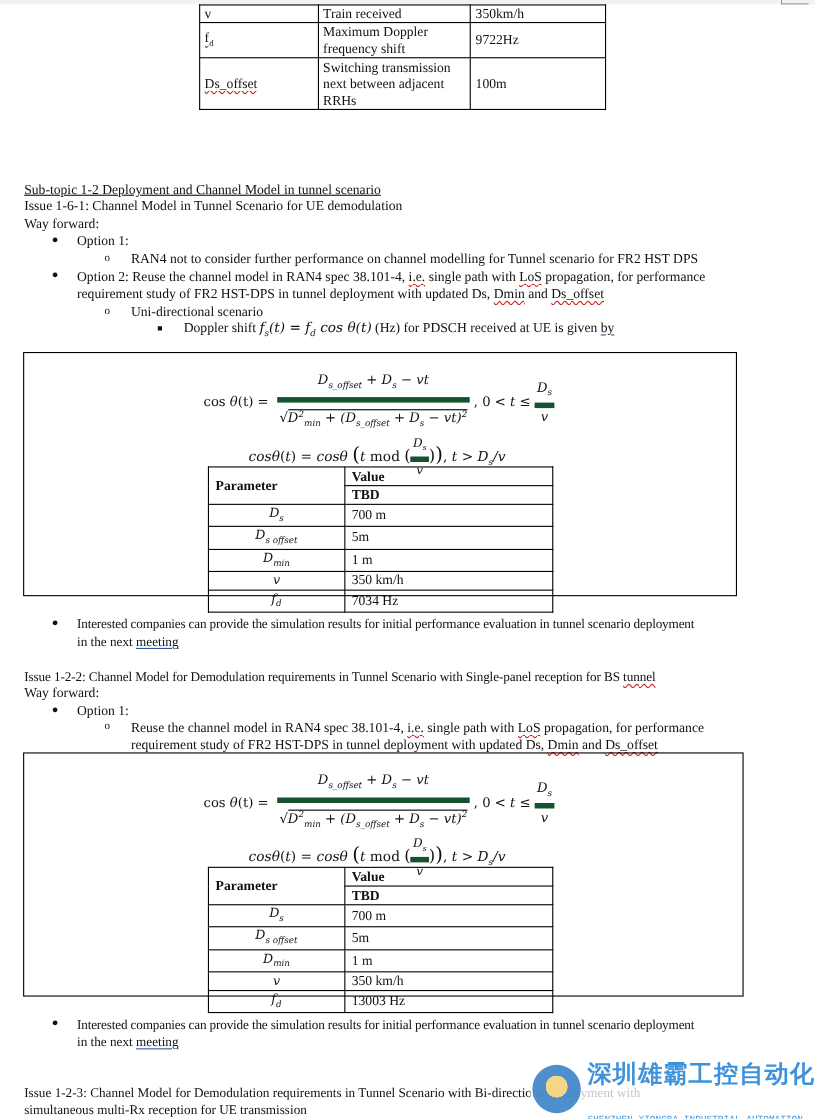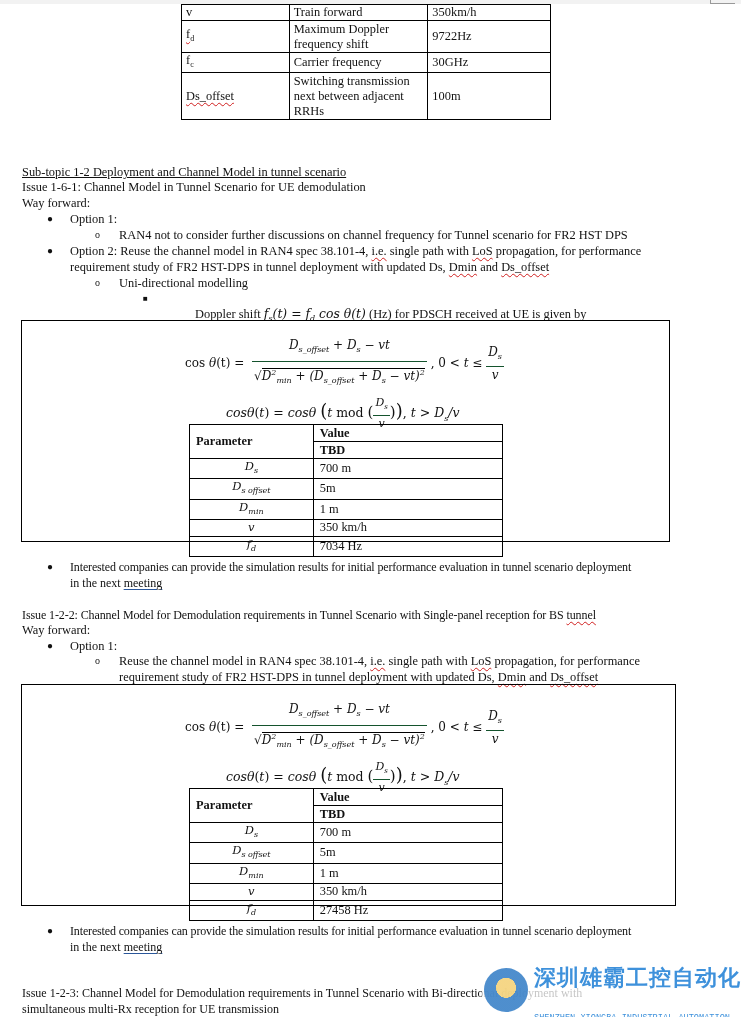--- a/index.html
+++ b/index.html
@@ -17,21 +17,21 @@
   .uline { text-decoration: underline; }
 
   .line { position:absolute; white-space:nowrap; }
   .bullet { position:absolute; font-size:10px; }
 
   .mbox { position:absolute; border:1.5px solid #000; box-sizing:border-box; }
   .mi { font-style:italic; font-family:"DejaVu Serif", serif; }
   .eq { position:absolute; white-space:nowrap; font-family:"DejaVu Serif", serif; font-size:12px; }
   .frac { display:inline-block; vertical-align:middle; text-align:center; }
   .frac .num { display:block; padding:0 2px; }
-  .frac .den { display:block; border-top:1px solid #14532d; padding:0 2px; }
+  .frac .den { display:block; border-top:5px solid #14532d; padding:0 2px; }
 
   table.vtab { border-collapse:collapse; position:absolute; }
   table.vtab td { border:1px solid #000; padding:0 6px; font-size:12.4px; line-height:15px; height:16px; }
   table.vtab td.pc { text-align:center; font-style:italic; font-family:"DejaVu Serif", serif; font-size:11.5px; }
   table.vtab td.hd { font-weight:bold; }
 
   .wm { position:absolute; left:482px; top:966px; width:259px; height:50px; }
   .wm-logo { position:absolute; left:2px; top:2px; width:44px; height:44px; border-radius:50%;
              background:radial-gradient(circle at 50% 45%, #f4d27a 0 30%, #3b82c8 31% 100%); opacity:0.9; }
   .wm-cn { position:absolute; left:52px; top:4px; font-family:"DejaVu Sans", sans-serif; font-size:22px; font-weight:bold;
@@ -46,61 +46,56 @@
 
 <table class="ptab" style="left:181px; top:4px; width:370px;">
   <colgroup>
       <col style="width:108px">
       <col style="width:139px">
       <col style="width:123px">
     </colgroup>
   <tbody>
       <tr style="height:16px">
     <td>v</td>
-    <td>Train forward</td>
+    <td>Train received</td>
     <td>350km/h</td>
   </tr>
   <tr style="height:32px">
     <td><span class="squig">f<sub style="font-size:8px">d</sub></span></td>
     <td>Maximum Doppler frequency shift</td>
     <td>9722Hz</td>
-  </tr>
-  <tr style="height:16px">
-    <td>f<sub style="font-size:8px">c</sub></td>
-    <td>Carrier frequency</td>
-    <td>30GHz</td>
   </tr>
   <tr style="height:47px">
     <td><span class="squig">Ds_offset</span></td>
     <td>Switching transmission next between adjacent RRHs</td>
     <td>100m</td>
   </tr>
 </tbody>
   </table>
 
 <div class="line uline" style="left:22px; top:164px;">Sub-topic 1-2 Deployment and Channel Model in tunnel scenario</div>
 <div class="line" style="left:22px; top:179px;">Issue 1-6-1: Channel Model in Tunnel Scenario for UE demodulation</div>
 <div class="line" style="left:22px; top:195px;">Way forward:</div>
 
 <div class="bullet" style="left:47px; top:211px;">●</div>
 <div class="line" style="left:70px; top:211px;">Option 1:</div>
 <div class="bullet" style="left:95px; top:227px;">o</div>
-<div class="line" style="left:119px; top:227px;">RAN4 not to consider further discussions on channel frequency for Tunnel scenario for FR2 HST DPS</div>
+<div class="line" style="left:119px; top:227px;">RAN4 not to consider further performance on channel modelling for Tunnel scenario for FR2 HST DPS</div>
 
 <div class="bullet" style="left:47px; top:243px;">●</div>
 <div class="line" style="left:70px; top:243px; width:640px;">
   Option 2: Reuse the channel model in RAN4 spec 38.101-4, <span class="squig">i.e.</span> single path with <span class="squig">LoS</span> propagation, for performance
 </div>
 <div class="line" style="left:70px; top:259px;">
   requirement study of FR2 HST-DPS in tunnel deployment with updated Ds, <span class="squig">Dmin</span> and <span class="squig">Ds_offset</span>
 </div>
 <div class="bullet" style="left:95px; top:275px;">o</div>
-<div class="line" style="left:119px; top:275px;">Uni-directional modelling</div>
+<div class="line" style="left:119px; top:275px;">Uni-directional scenario</div>
 <div class="bullet" style="left:143px; top:291px; font-size:8px;">■</div>
-<div class="line" style="left:167px; top:306px;margin-left:28px;">
+<div class="line" style="left:167px; top:290px;">
   <span>Doppler shift</span>
   <span class="mi">f<sub style="font-size:8px">s</sub>(t) = f<sub style="font-size:8px">d</sub> cos θ(t)</span> (Hz) for PDSCH received at UE is given <span class="ulink">by</span>
 </div>
 
 <div class="mbox" style="left:21px; top:320px; width:649px; height:222px;">
   <div class="eq" style="left:163px; top:16px;">
     <span style="vertical-align:middle;">cos <span class="mi">θ</span>(t) =</span>
     <span class="frac" style="margin-left:4px;">
       <span class="num mi" style="padding-bottom:3px;">D<sub style="font-size:8px">s_offset</sub> + D<sub style="font-size:8px">s</sub> − vt</span>
       <span class="den mi" style="padding-top:3px;">√<span style="border-top:1px solid #000;">D<sup style="font-size:8px">2</sup><sub style="font-size:8px">min</sub> + (D<sub style="font-size:8px">s_offset</sub> + D<sub style="font-size:8px">s</sub> − vt)<sup style="font-size:8px">2</sup></span></span>
@@ -205,21 +200,21 @@
     <tr>
           <td class="pc">D<sub style="font-size:8px">min</sub></td>
           <td>1 m</td>
         </tr>
     <tr>
           <td class="pc">v</td>
           <td>350 km/h</td>
         </tr>
     <tr>
           <td class="pc">f<sub style="font-size:8px">d</sub></td>
-          <td>27458 Hz</td>
+          <td>13003 Hz</td>
         </tr>
   </tbody>
     </table>
 </div>
 
 <div class="bullet" style="left:47px; top:923px;">●</div>
 <div class="line" style="left:70px; top:923px; font-size:12px; letter-spacing:-0.15px;">Interested companies can provide the simulation results for initial performance evaluation in tunnel scenario deployment</div>
 <div class="line" style="left:70px; top:939px; font-size:12px;">
   <span>in the next </span><span class="ulink">meeting</span>
 </div>

